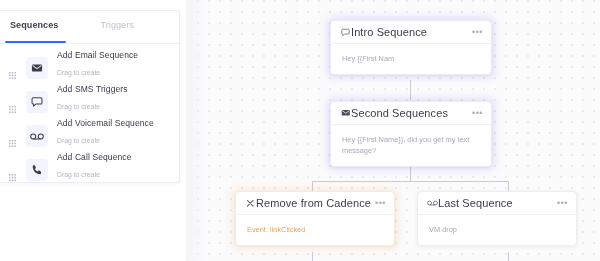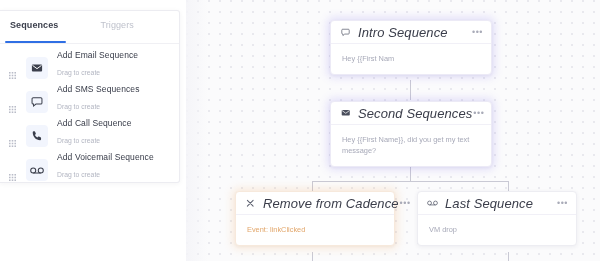--- a/index.html
+++ b/index.html
@@ -84,22 +84,22 @@
   .node.orange { box-shadow: 0 0 9px 2.5px rgba(246,168,96,.20), 0 1px 3px rgba(60,40,20,.05); border-color:#f7e9dc; }
   .node.plain  { box-shadow: 0 1px 4px rgba(40,40,80,.07); border-color:#ededf2; }
 
   .node-head {
     display: flex; align-items: center; height: 23px; padding: 0 7px 0 9px;
     border-bottom: 1px solid #f1f0f7;
   }
   .node-icon { width: 11px; display:flex; align-items:center; justify-content:center; flex:0 0 11px; }
   .node-icon svg { display:block; }
   .node-title {
-    font-size: 13px; color: #3a3d4a; margin-left: 7px; flex: 1 1 auto;
-    white-space: nowrap; letter-spacing:.1px;font-style:italic;
+    font-size: 11px; color: #3a3d4a; flex: 1 1 auto;
+    white-space: nowrap; letter-spacing:.1px;
   }
   .node-menu {
     flex: 0 0 auto; color: #a9abb8; font-size: 9px; letter-spacing: .5px;
     line-height: 1; cursor: pointer; padding: 2px 1px;
   }
   .node-body { padding: 9px 16px 10px 11px; }
   .node-body-text {
     font-size: 7.4px; line-height: 1.5; color: #b0b2c0;
   }
   .node-body-text.ink { color: #a7a9b8; }
@@ -244,73 +244,73 @@
                 <rect x="3.5" y="7" width="2" height="2"></rect>
                 <rect x="7" y="7" width="2" height="2"></rect>
             </svg>
           </span>
           <span class="tile">
             <svg width="12" height="12" viewBox="0 0 16 16">
               <path d="M3 2.2h10a1.6 1.6 0 0 1 1.6 1.6v5.4A1.6 1.6 0 0 1 13 10.8H6.6L3.4 13.4V10.8H3A1.6 1.6 0 0 1 1.4 9.2V3.8A1.6 1.6 0 0 1 3 2.2z" fill="none" stroke="#3b3f4c" stroke-width="1.35"></path>
             </svg>
           </span>
           <span class="seq-text">
-            <span class="seq-title">Add SMS Sequences</span><br>
+            <span class="seq-title">Add SMS Triggers</span><br>
             <span class="seq-sub">Drag to create</span>
           </span>
         </div>
 
         <div class="seq-row">
           <span class="grip">
             <svg width="7" height="7" viewBox="0 0 9 9" fill="#b9bcc8">
               <rect x="0" y="0" width="2" height="2"></rect>
                 <rect x="3.5" y="0" width="2" height="2"></rect>
                 <rect x="7" y="0" width="2" height="2"></rect>
               <rect x="0" y="3.5" width="2" height="2"></rect>
                 <rect x="3.5" y="3.5" width="2" height="2"></rect>
                 <rect x="7" y="3.5" width="2" height="2"></rect>
               <rect x="0" y="7" width="2" height="2"></rect>
                 <rect x="3.5" y="7" width="2" height="2"></rect>
                 <rect x="7" y="7" width="2" height="2"></rect>
             </svg>
           </span>
           <span class="tile">
-            <svg width="12" height="12" viewBox="0 0 16 16">
-              <path d="M4.6 1.8c.5 0 .8.3 1 .8l.8 2c.2.5.1.9-.3 1.2l-.9.7c.8 1.6 1.9 2.7 3.5 3.5l.7-.9c.3-.4.7-.5 1.2-.3l2 .8c.5.2.8.5.8 1v1.8c0 .8-.5 1.3-1.3 1.3C6.8 13.7 2.3 9.2 2.3 3.1c0-.8.5-1.3 1.3-1.3z" fill="#3b3f4c"></path>
+            <svg width="14" height="9" viewBox="0 0 20 12">
+              <circle cx="4.6" cy="6" r="3.6" fill="none" stroke="#3b3f4c" stroke-width="1.5"></circle>
+              <circle cx="15.4" cy="6" r="3.6" fill="none" stroke="#3b3f4c" stroke-width="1.5"></circle>
+              <line x1="4.6" y1="9.6" x2="15.4" y2="9.6" stroke="#3b3f4c" stroke-width="1.5"></line>
             </svg>
           </span>
           <span class="seq-text">
-            <span class="seq-title">Add Call Sequence</span><br>
+            <span class="seq-title">Add Voicemail Sequence</span><br>
             <span class="seq-sub">Drag to create</span>
           </span>
         </div>
 
         <div class="seq-row">
           <span class="grip">
             <svg width="7" height="7" viewBox="0 0 9 9" fill="#b9bcc8">
               <rect x="0" y="0" width="2" height="2"></rect>
                 <rect x="3.5" y="0" width="2" height="2"></rect>
                 <rect x="7" y="0" width="2" height="2"></rect>
               <rect x="0" y="3.5" width="2" height="2"></rect>
                 <rect x="3.5" y="3.5" width="2" height="2"></rect>
                 <rect x="7" y="3.5" width="2" height="2"></rect>
               <rect x="0" y="7" width="2" height="2"></rect>
                 <rect x="3.5" y="7" width="2" height="2"></rect>
                 <rect x="7" y="7" width="2" height="2"></rect>
             </svg>
           </span>
           <span class="tile">
-            <svg width="14" height="9" viewBox="0 0 20 12">
-              <circle cx="4.6" cy="6" r="3.6" fill="none" stroke="#3b3f4c" stroke-width="1.5"></circle>
-              <circle cx="15.4" cy="6" r="3.6" fill="none" stroke="#3b3f4c" stroke-width="1.5"></circle>
-              <line x1="4.6" y1="9.6" x2="15.4" y2="9.6" stroke="#3b3f4c" stroke-width="1.5"></line>
+            <svg width="12" height="12" viewBox="0 0 16 16">
+              <path d="M4.6 1.8c.5 0 .8.3 1 .8l.8 2c.2.5.1.9-.3 1.2l-.9.7c.8 1.6 1.9 2.7 3.5 3.5l.7-.9c.3-.4.7-.5 1.2-.3l2 .8c.5.2.8.5.8 1v1.8c0 .8-.5 1.3-1.3 1.3C6.8 13.7 2.3 9.2 2.3 3.1c0-.8.5-1.3 1.3-1.3z" fill="#3b3f4c"></path>
             </svg>
           </span>
           <span class="seq-text">
-            <span class="seq-title">Add Voicemail Sequence</span><br>
+            <span class="seq-title">Add Call Sequence</span><br>
             <span class="seq-sub">Drag to create</span>
           </span>
         </div>
 
       </div>
     </div>
   </div>
 
 </div>
 

